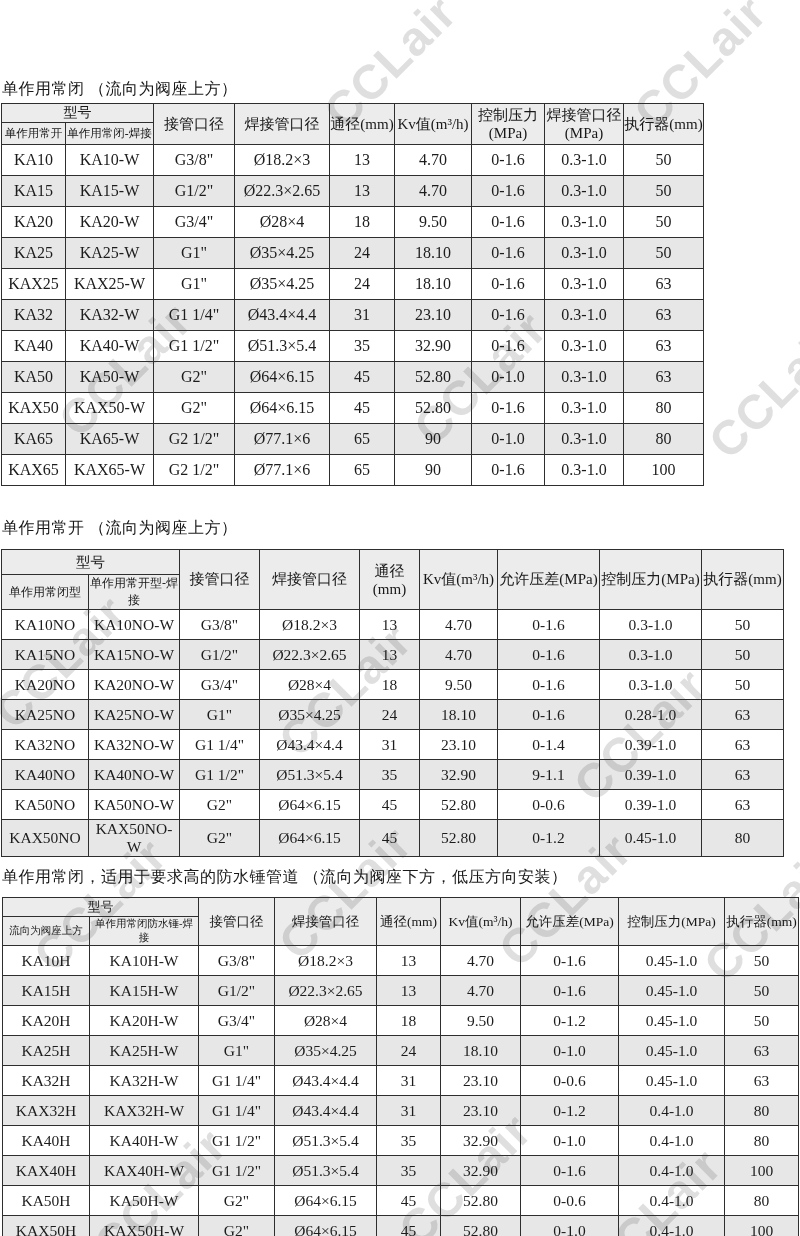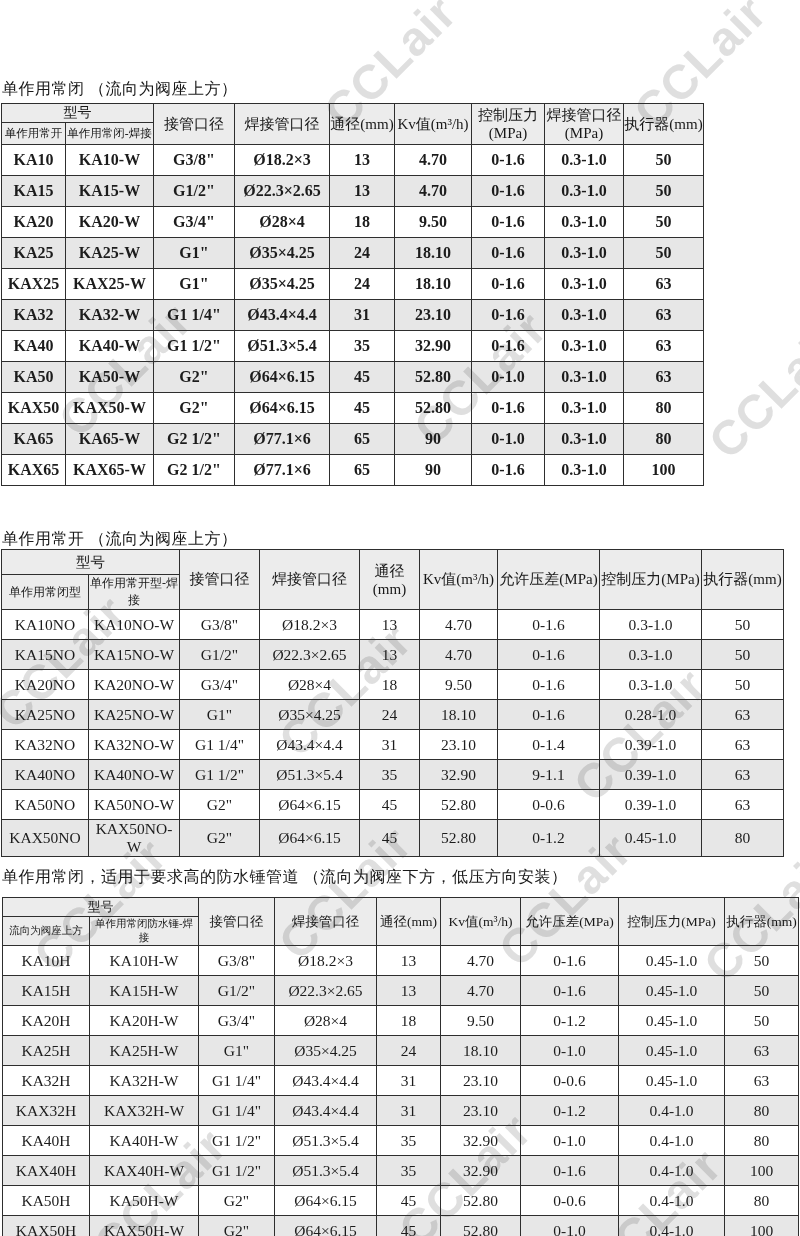--- a/index.html
+++ b/index.html
@@ -28,21 +28,21 @@
   
   .doc-header{position:absolute;top:0;left:8px;z-index:2;}
   .title{font-size:29px;line-height:35px;font-weight:normal;letter-spacing:.5px;}
   .subtitle{font-size:28px;line-height:34px;font-weight:normal;margin-top:3px;margin-left:-6px;letter-spacing:.5px;}
   .sec-heading{
     position:absolute;left:2px;z-index:2;
     font-size:16px;line-height:26px;font-weight:normal;letter-spacing:.5px;
     white-space:nowrap;
   }
   #heading-0{top:76px;}
-  #heading-1{top:526px;}
+  #heading-1{top:515px;}
   #heading-2{top:864px;}
   
   table{
     position:absolute;z-index:1;
     border-collapse:collapse;
     table-layout:fixed;
     background:transparent;
   }
   th,td{
     border:1px solid #2e2e2e;
@@ -53,21 +53,21 @@
     white-space:pre-line;
   }
   thead th{background:rgba(0,0,0,0.075);font-weight:normal;margin-left:35px;}
   tbody tr.stripe td{background:rgba(0,0,0,0.095);}
   td{font-size:16px;color:#1c1c1c;}
 
   .t0{top:103px;left:1px;}
   .t0 th.model{height:17px;font-size:14px;}
   .t0 th.main{font-size:15px;}
   .t0 th.sub{height:21px;font-size:11.5px;}
-  .t0 tbody tr{height:31px;font-weight:bold;}
+  .t0 tbody tr{height:31px;}
 
   .t1{top:549px;left:1px;}
   .t1 th.model{height:24px;font-size:14.5px;}
   .t1 th.main{font-size:15px;}
   .t1 th.sub{height:24px;font-size:12px;}
   .t1 tbody tr{height:30px;}
   .t1 td{font-size:15.5px;}
 
   .t2{top:897px;left:2px;}
   .t2 th.model{height:16px;font-size:13px;}

